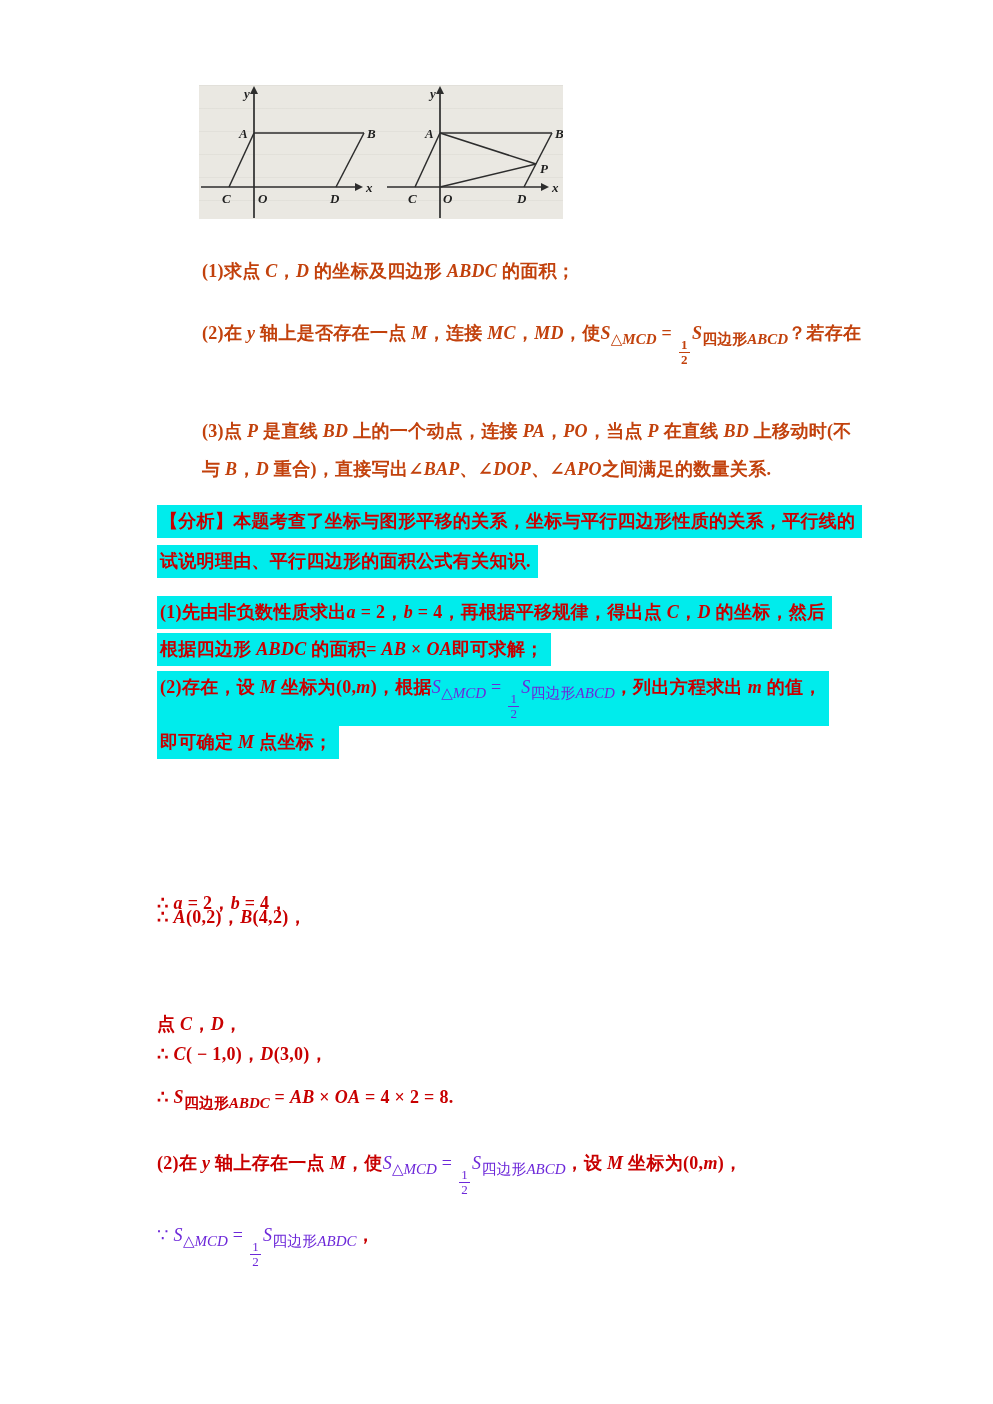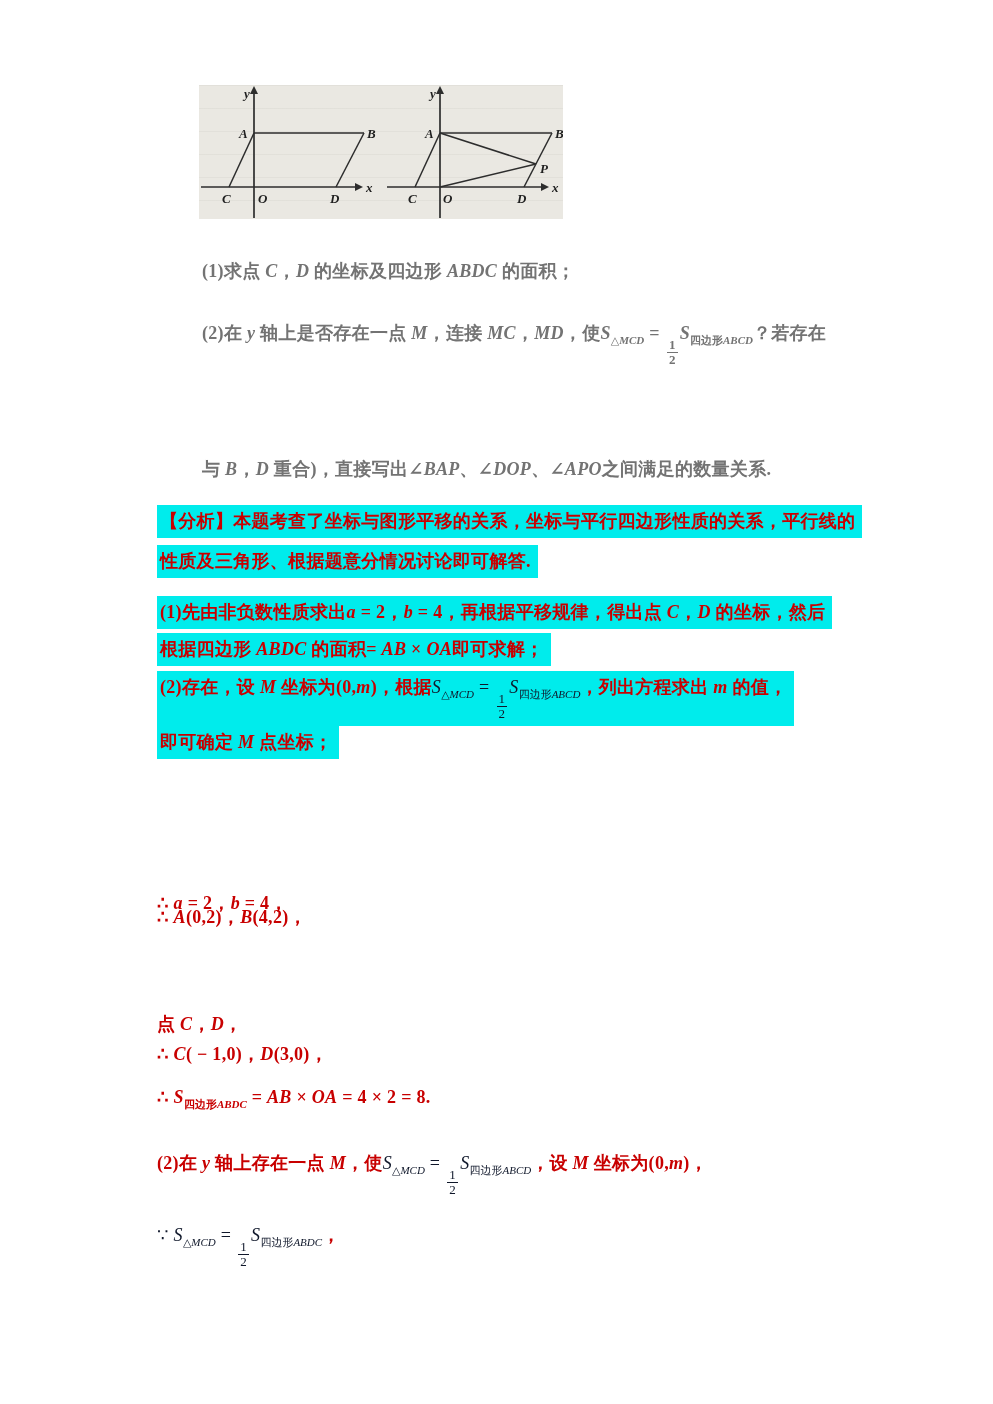--- a/index.html
+++ b/index.html
@@ -22,33 +22,33 @@
   .fig .shape{stroke-width:1.5;}
   .fig polygon{fill:#2d2d2d;}
   .fig text{
     font-family:"Liberation Serif","DejaVu Serif",serif;
     font-style:italic;font-weight:700;font-size:13px;fill:#1f1f1f;
   }
 
   
   .line{
     position:absolute;left:157px;white-space:nowrap;
-    font-size:18px;line-height:26px;font-weight:700;color:#737373;
+    font-size:18px;line-height:26px;font-weight:700;color:#c2410c;
     letter-spacing:0.3px;
   }
   .stmt{left:202px;}
   .red{color:#c80000;}
   .hl{background:#00ecec;padding:3px 7px 4px 3px;}
   em{font-style:italic;}
 
   
   .formula{white-space:nowrap;}
   .formula em{font-style:italic;}
-  .gray{color:#0f172a;font-weight:400;}
-  .sub{font-size:11px;vertical-align:-5px;letter-spacing:0;font-weight:inherit;}
+  .gray{color:#6d28d9;font-weight:400;}
+  .sub{font-size:15px;vertical-align:-5px;letter-spacing:0;font-weight:inherit;}
   .sup{font-size:11px;vertical-align:7px;letter-spacing:0;}
   .eq{margin:0 5px;}
   .frac{
     display:inline-flex;flex-direction:column;align-items:center;
     vertical-align:-10px;line-height:1.1;font-size:13px;margin:0 2px;
   }
   .frac .num{border-bottom:1.4px solid currentColor;padding:0 2px;}
   .frac .den{padding:0 2px;}
 </style>
 </head>
@@ -103,30 +103,33 @@
   </div>
 
   <div class="line stmt" style="top:320px">
     <span>(2)在 <em>y</em> 轴上是否存在一点 <em>M</em>，连接 <em>MC</em>，<em>MD</em>，使</span><span class="formula"><em>S</em><span class="sub">△<em>MCD</em></span><span class="eq">=</span><span class="frac">
           <span class="num">1</span>
           <span class="den">2</span>
         </span><em>S</em><span class="sub">四边形<em>ABCD</em></span></span><span>？若存在</span>
   </div>
 
 
+  <div class="line stmt" style="top:418px">
+    <span>(3)点 <em>P</em> 是直线 <em>BD</em> 上的一个动点，连接 <em>PA</em>，<em>PO</em>，当点 <em>P</em> 在直线 <em>BD</em> 上移动时(不</span>
+  </div>
 
   <div class="line stmt" style="top:456px">
     <span>与 <em>B</em>，<em>D</em> 重合)，直接写出∠<em>BAP</em>、∠<em>DOP</em>、∠<em>APO</em>之间满足的数量关系.</span>
   </div>
 
   <div class="line hl red" style="top:505px">
     <span>【分析】本题考查了坐标与图形平移的关系，坐标与平行四边形性质的关系，平行线的</span>
   </div>
   <div class="line hl red" style="top:545px">
-    <span>性质及三角形、根据题意分情况讨论即可解答.</span>
+    <span>试说明理由、平行四边形的面积公式有关知识.</span>
   </div>
   <div class="line hl red" style="top:596px">
     <span>(1)先由非负数性质求出<em>a</em> = 2，<em>b</em> = 4，再根据平移规律，得出点 <em>C</em>，<em>D</em> 的坐标，然后</span>
   </div>
   <div class="line hl red" style="top:633px">
     <span>根据四边形 <em>ABDC</em> 的面积= <em>AB</em> × <em>OA</em>即可求解；</span>
   </div>
   <div class="line hl red" style="top:671px">
     <span>(2)存在，设 <em>M</em> 坐标为(0,<em>m</em>)，根据</span><span class="formula gray"><em>S</em><span class="sub">△<em>MCD</em></span><span class="eq">=</span><span class="frac">
           <span class="num">1</span>

